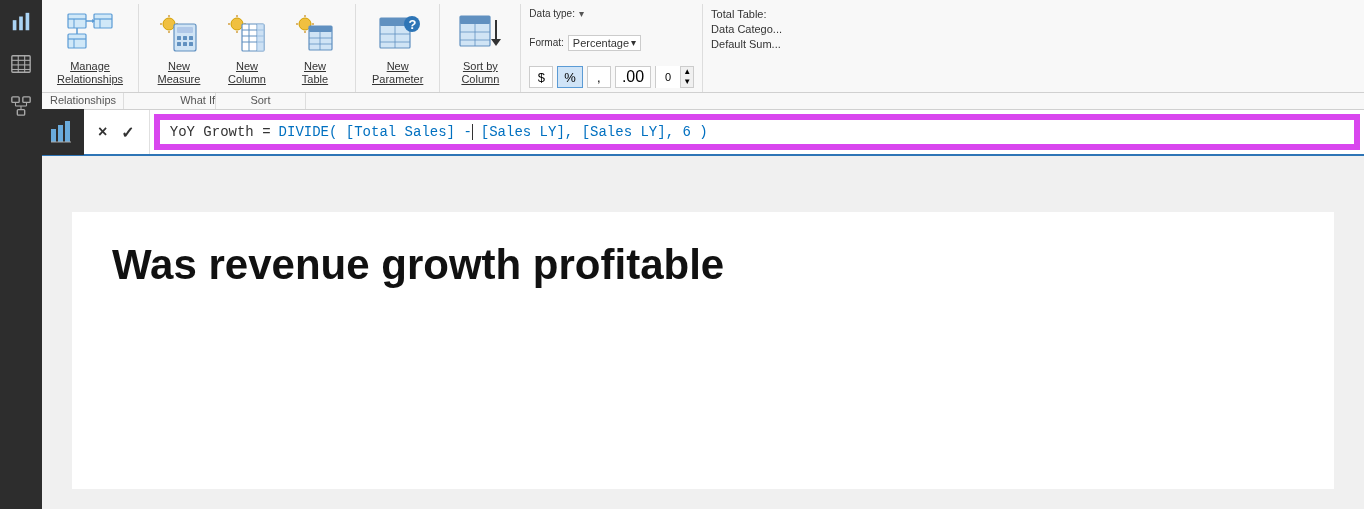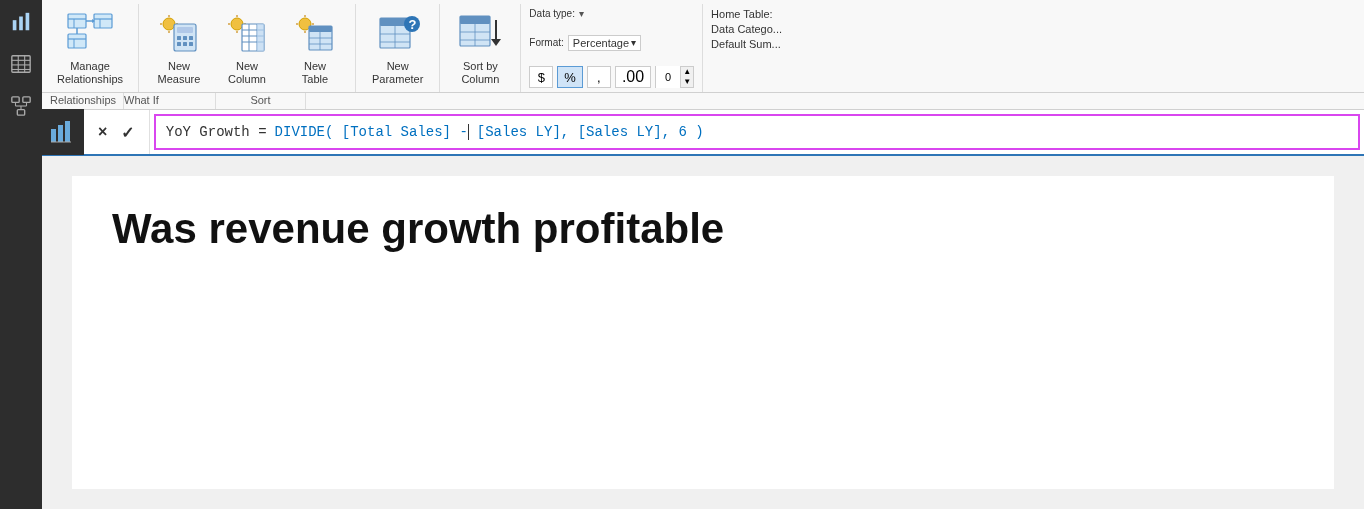--- a/index.html
+++ b/index.html
@@ -90,20 +90,21 @@
       display: flex;
       align-items: center;
       justify-content: center;
     }
     .ribbon-btn .btn-label {
       font-size: 11px;
       color: #333;
       text-align: center;
       line-height: 1.2;
       margin-top: 2px;
+      text-decoration: underline;
     }
 
     
     .ribbon-btn-large .icon-area { width: 56px; height: 48px; }
     .ribbon-btn-large .btn-label { font-size: 11px; }
 
     
     .formatting-group {
       display: flex;
       flex-direction: column;
@@ -225,21 +226,21 @@
       font-size: 16px;
       color: #555;
       cursor: pointer;
       font-weight: bold;
       padding: 0 4px;
     }
     .formula-action-btn.check { color: #333; }
     .formula-action-btn.cross { color: #333; }
     .formula-input-area {
       flex: 1;
-      border: 2px solid #d946ef;
+      border: 6px solid #d946ef;
       padding: 4px 10px;
       font-size: 14px;
       font-family: 'Courier New', monospace;
       color: #333;
       height: 36px;
       display: flex;
       align-items: center;
       background: white;
       margin: 4px;
     }
@@ -255,20 +256,21 @@
     }
 
     
     .page-area {
       flex: 1;
       background: #f0f0f0;
       display: flex;
       align-items: center;
       padding: 20px 30px;
       overflow: hidden;
+      margin-top: 36px;
     }
     .page-content {
       background: white;
       width: 100%;
       height: 100%;
       padding: 30px 40px;
       display: flex;
       align-items: flex-start;
     }
     .page-title {
@@ -470,30 +472,30 @@
             <input type="text" class="format-number-input" value="0" style="border: none; width: 24px;">
             <div style="display:flex;flex-direction:column;border-left:1px solid #ccc;">
               <div class="format-spinner-up">▲</div>
               <div class="format-spinner-down">▼</div>
             </div>
           </div>
         </div>
       </div>
 
       <div class="home-table-group">
-        <div class="home-table-label">Home Table:</div>
+        <div class="home-table-label">Total Table:</div>
         <div class="home-table-label">Data Catego...</div>
         <div class="home-table-label">Default Sum...</div>
       </div>
 
     </div>
 
     <div class="ribbon-section-labels">
       <div class="section-label" style="width:82px;padding-left:8px;padding-right:8px;">Relationships</div>
-      <div class="section-label" style="width:92px;text-align:left;">What If</div>
+      <div class="section-label" style="width:92px;text-align:right;">What If</div>
       <div class="section-label" style="width:90px;text-align:center;">Sort</div>
     </div>
 
   </div>
 
   <div class="formula-bar">
     <div class="formula-icon-area">
       <svg width="26" height="26" viewBox="0 0 26 26" fill="none" xmlns="http://www.w3.org/2000/svg">
         <rect x="1" y="10" width="5" height="13" fill="#6aabdc"></rect>
         <rect x="8" y="6" width="5" height="17" fill="#6aabdc"></rect>

